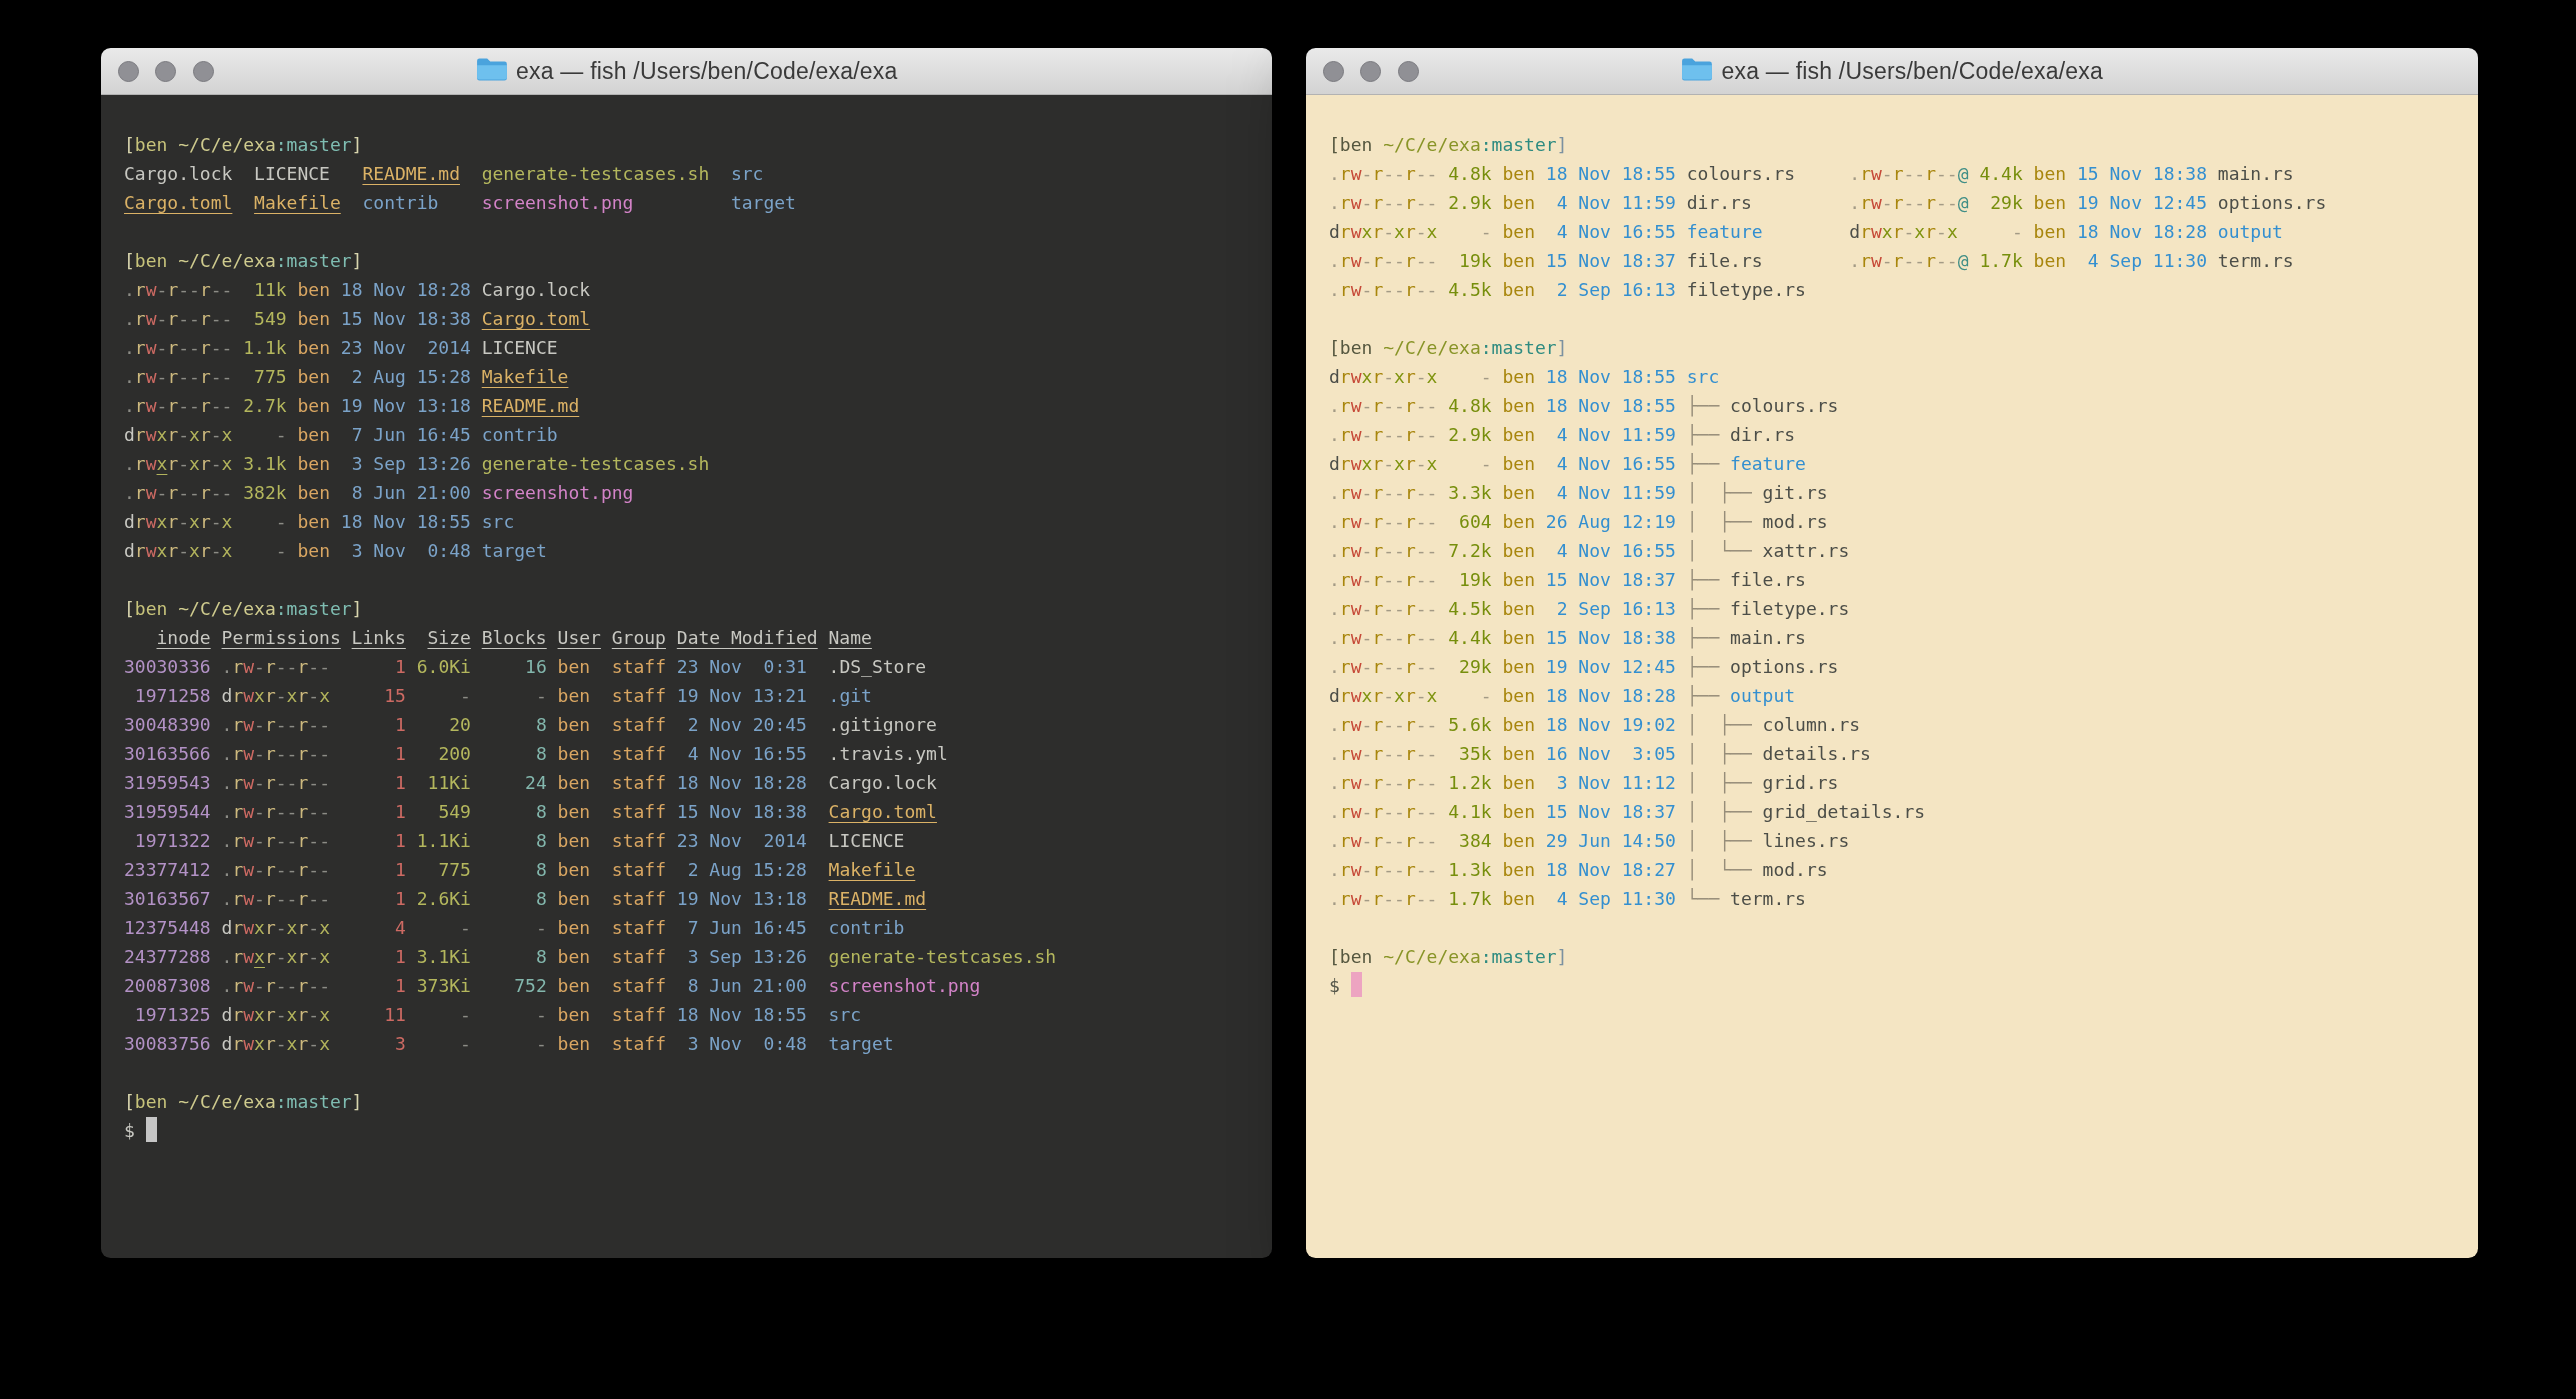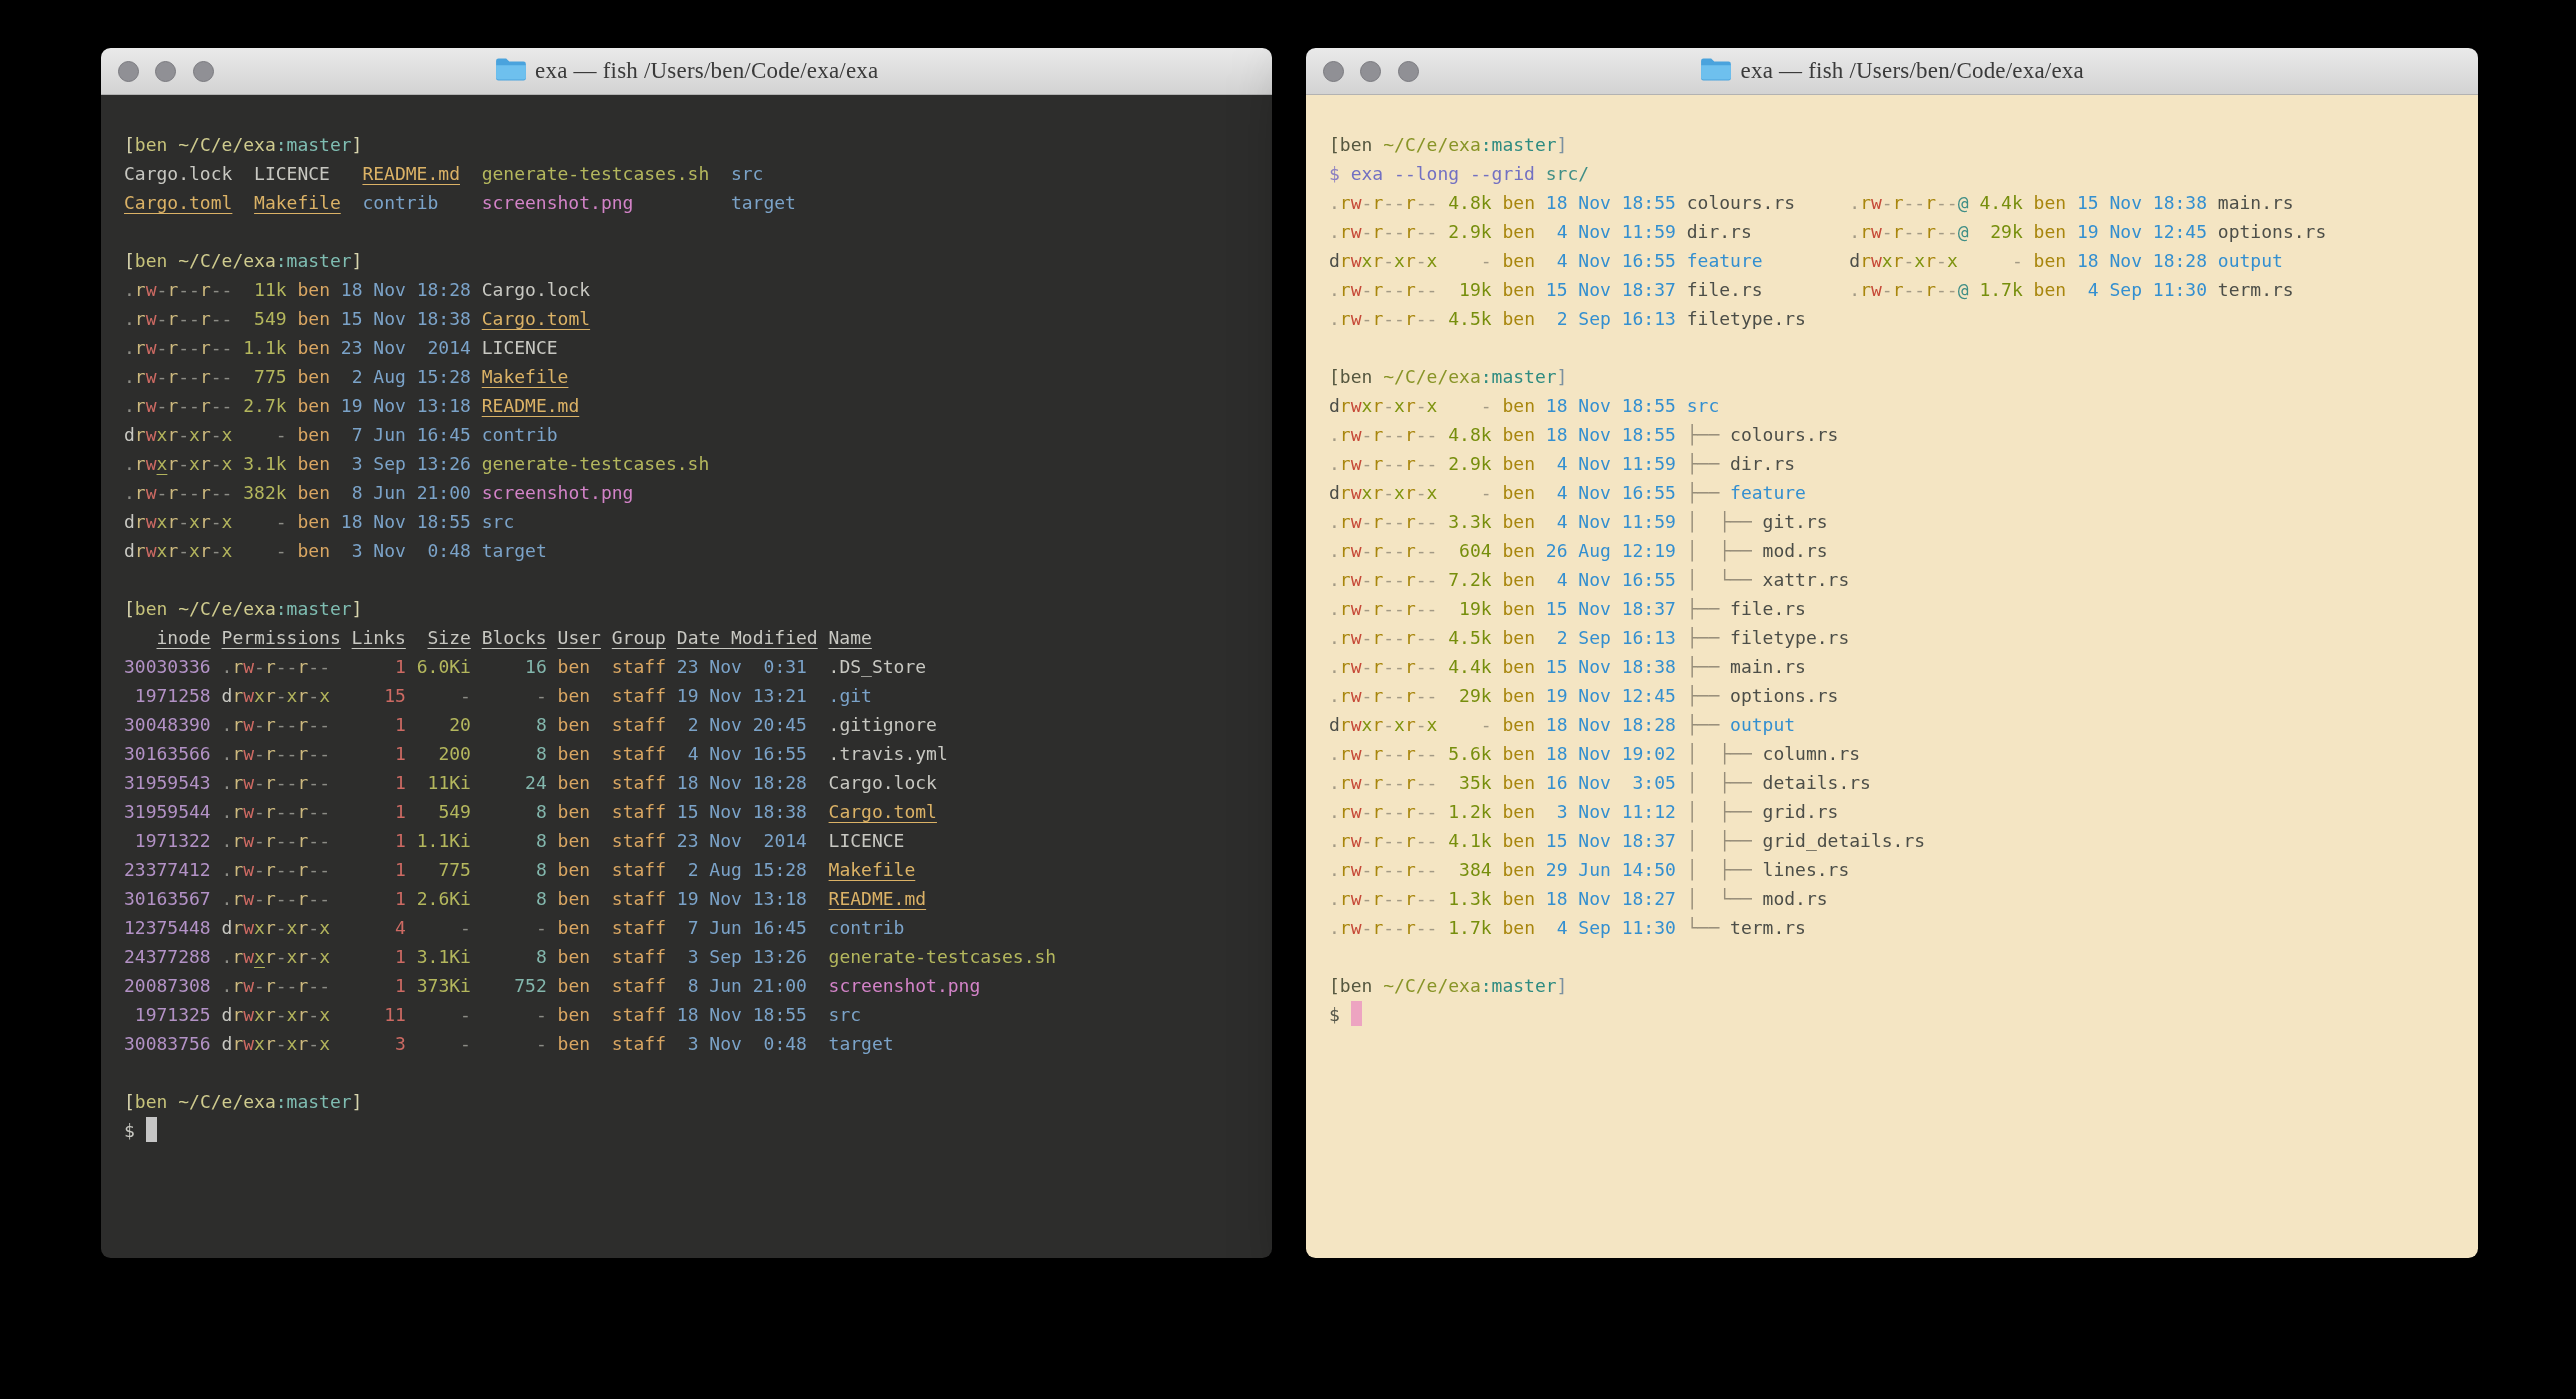--- a/index.html
+++ b/index.html
@@ -29,21 +29,21 @@
   }
   .traffic .dot{
     width:21px;height:21px;border-radius:50%;
     background:var(--traffic-light);
     border:1.4px solid var(--traffic-light-border);
     box-sizing:border-box;
     padding:0;
   }
   .titlewrap{display:flex;align-items:center;gap:9.6px;}
   .title-text{
-    font-family:Liberation Serif, serif;
+    font-family:Liberation Sans, sans-serif;
     font-size:23px;color:var(--titlebar-text);
     letter-spacing:0.2px;
   }
   .content{
     height:1164px;box-sizing:border-box;
     padding:35px 23px;
     font-size:18px;line-height:29px;
   }
   .tline{white-space:pre;height:29px;}
   .tline span{text-decoration-thickness:1.9px;text-underline-offset:3.8px;}
@@ -123,21 +123,20 @@
         <svg width="31" height="25" viewBox="0 0 32 26">
           <path d="M1 4 q0-2.5 2.5-2.5 h8 l3.2 3.2 h14.8 q2.5 0 2.5 2.5 v14.8 q0 2.5-2.5 2.5 h-26 q-2.5 0-2.5-2.5 z" fill="var(--folder-back)"></path>
           <path d="M1 8.5 h31 v12.5 q0 2.5-2.5 2.5 h-26 q-2.5 0-2.5-2.5 z" fill="var(--folder-front)"></path>
         </svg>
       </span>
       <span class="title-text">exa — fish  /Users/ben/Code/exa/exa</span>
     </div>
   </div>
   <div class="content" id="term-right" style="background: rgb(244, 229, 195);">
       <div class="tline"><span style="color: rgb(85, 87, 63);">[</span><span style="color: rgb(85, 87, 63);">ben </span><span style="color: rgb(136, 148, 39);">~/C/e/exa</span><span style="color: rgb(46, 139, 128);">:master</span><span style="color: rgb(123, 145, 160);">]</span></div>
-      <div class="tline"><span style="color: rgb(139, 127, 192);">$ </span><span style="color: rgb(114, 112, 194);">exa </span><span style="color: rgb(114, 112, 194);">--long --grid </span><span style="color: rgb(63, 142, 134);">src/</span></div>
       <div class="tline"><span style="color: rgb(163, 154, 133);">.</span><span style="color: rgb(168, 134, 13);">r</span><span style="color: rgb(198, 74, 56);">w</span><span style="color: rgb(163, 154, 133);">-</span><span style="color: rgb(168, 134, 13);">r</span><span style="color: rgb(163, 154, 133);">--</span><span style="color: rgb(168, 134, 13);">r</span><span style="color: rgb(163, 154, 133);">--</span><span style="color: rgb(118, 142, 12);"> 4.8k</span><span style="color: rgb(168, 134, 13);"> ben</span><span style="color: rgb(51, 143, 208);"> 18 Nov 18:55</span><span style="color: rgb(76, 78, 72);"> </span><span style="color: rgb(76, 78, 72);">colours.rs</span><span style="color: rgb(76, 78, 72);">     </span><span style="color: rgb(163, 154, 133);">.</span><span style="color: rgb(168, 134, 13);">r</span><span style="color: rgb(198, 74, 56);">w</span><span style="color: rgb(163, 154, 133);">-</span><span style="color: rgb(168, 134, 13);">r</span><span style="color: rgb(163, 154, 133);">--</span><span style="color: rgb(168, 134, 13);">r</span><span style="color: rgb(163, 154, 133);">--</span><span style="color: rgb(63, 142, 134);">@</span><span style="color: rgb(118, 142, 12);"> 4.4k</span><span style="color: rgb(168, 134, 13);"> ben</span><span style="color: rgb(51, 143, 208);"> 15 Nov 18:38</span><span style="color: rgb(76, 78, 72);"> </span><span style="color: rgb(76, 78, 72);">main.rs</span></div>
       <div class="tline"><span style="color: rgb(163, 154, 133);">.</span><span style="color: rgb(168, 134, 13);">r</span><span style="color: rgb(198, 74, 56);">w</span><span style="color: rgb(163, 154, 133);">-</span><span style="color: rgb(168, 134, 13);">r</span><span style="color: rgb(163, 154, 133);">--</span><span style="color: rgb(168, 134, 13);">r</span><span style="color: rgb(163, 154, 133);">--</span><span style="color: rgb(118, 142, 12);"> 2.9k</span><span style="color: rgb(168, 134, 13);"> ben</span><span style="color: rgb(51, 143, 208);">  4 Nov 11:59</span><span style="color: rgb(76, 78, 72);"> </span><span style="color: rgb(76, 78, 72);">dir.rs</span><span style="color: rgb(76, 78, 72);">         </span><span style="color: rgb(163, 154, 133);">.</span><span style="color: rgb(168, 134, 13);">r</span><span style="color: rgb(198, 74, 56);">w</span><span style="color: rgb(163, 154, 133);">-</span><span style="color: rgb(168, 134, 13);">r</span><span style="color: rgb(163, 154, 133);">--</span><span style="color: rgb(168, 134, 13);">r</span><span style="color: rgb(163, 154, 133);">--</span><span style="color: rgb(63, 142, 134);">@</span><span style="color: rgb(118, 142, 12);">  29k</span><span style="color: rgb(168, 134, 13);"> ben</span><span style="color: rgb(51, 143, 208);"> 19 Nov 12:45</span><span style="color: rgb(76, 78, 72);"> </span><span style="color: rgb(76, 78, 72);">options.rs</span></div>
       <div class="tline"><span style="color: rgb(76, 78, 72);">d</span><span style="color: rgb(168, 134, 13);">r</span><span style="color: rgb(198, 74, 56);">w</span><span style="color: rgb(127, 148, 16);">x</span><span style="color: rgb(168, 134, 13);">r</span><span style="color: rgb(163, 154, 133);">-</span><span style="color: rgb(127, 148, 16);">x</span><span style="color: rgb(168, 134, 13);">r</span><span style="color: rgb(163, 154, 133);">-</span><span style="color: rgb(127, 148, 16);">x</span><span style="color: rgb(163, 154, 133);">    -</span><span style="color: rgb(168, 134, 13);"> ben</span><span style="color: rgb(51, 143, 208);">  4 Nov 16:55</span><span style="color: rgb(76, 78, 72);"> </span><span style="color: rgb(51, 143, 208);">feature</span><span style="color: rgb(76, 78, 72);">        </span><span style="color: rgb(76, 78, 72);">d</span><span style="color: rgb(168, 134, 13);">r</span><span style="color: rgb(198, 74, 56);">w</span><span style="color: rgb(127, 148, 16);">x</span><span style="color: rgb(168, 134, 13);">r</span><span style="color: rgb(163, 154, 133);">-</span><span style="color: rgb(127, 148, 16);">x</span><span style="color: rgb(168, 134, 13);">r</span><span style="color: rgb(163, 154, 133);">-</span><span style="color: rgb(127, 148, 16);">x</span><span style="color: rgb(163, 154, 133);">     -</span><span style="color: rgb(168, 134, 13);"> ben</span><span style="color: rgb(51, 143, 208);"> 18 Nov 18:28</span><span style="color: rgb(76, 78, 72);"> </span><span style="color: rgb(51, 143, 208);">output</span></div>
       <div class="tline"><span style="color: rgb(163, 154, 133);">.</span><span style="color: rgb(168, 134, 13);">r</span><span style="color: rgb(198, 74, 56);">w</span><span style="color: rgb(163, 154, 133);">-</span><span style="color: rgb(168, 134, 13);">r</span><span style="color: rgb(163, 154, 133);">--</span><span style="color: rgb(168, 134, 13);">r</span><span style="color: rgb(163, 154, 133);">--</span><span style="color: rgb(118, 142, 12);">  19k</span><span style="color: rgb(168, 134, 13);"> ben</span><span style="color: rgb(51, 143, 208);"> 15 Nov 18:37</span><span style="color: rgb(76, 78, 72);"> </span><span style="color: rgb(76, 78, 72);">file.rs</span><span style="color: rgb(76, 78, 72);">        </span><span style="color: rgb(163, 154, 133);">.</span><span style="color: rgb(168, 134, 13);">r</span><span style="color: rgb(198, 74, 56);">w</span><span style="color: rgb(163, 154, 133);">-</span><span style="color: rgb(168, 134, 13);">r</span><span style="color: rgb(163, 154, 133);">--</span><span style="color: rgb(168, 134, 13);">r</span><span style="color: rgb(163, 154, 133);">--</span><span style="color: rgb(63, 142, 134);">@</span><span style="color: rgb(118, 142, 12);"> 1.7k</span><span style="color: rgb(168, 134, 13);"> ben</span><span style="color: rgb(51, 143, 208);">  4 Sep 11:30</span><span style="color: rgb(76, 78, 72);"> </span><span style="color: rgb(76, 78, 72);">term.rs</span></div>
       <div class="tline"><span style="color: rgb(163, 154, 133);">.</span><span style="color: rgb(168, 134, 13);">r</span><span style="color: rgb(198, 74, 56);">w</span><span style="color: rgb(163, 154, 133);">-</span><span style="color: rgb(168, 134, 13);">r</span><span style="color: rgb(163, 154, 133);">--</span><span style="color: rgb(168, 134, 13);">r</span><span style="color: rgb(163, 154, 133);">--</span><span style="color: rgb(118, 142, 12);"> 4.5k</span><span style="color: rgb(168, 134, 13);"> ben</span><span style="color: rgb(51, 143, 208);">  2 Sep 16:13</span><span style="color: rgb(76, 78, 72);"> </span><span style="color: rgb(76, 78, 72);">filetype.rs</span></div>
       <div class="tline">&nbsp;</div>
       <div class="tline"><span style="color: rgb(85, 87, 63);">[</span><span style="color: rgb(85, 87, 63);">ben </span><span style="color: rgb(136, 148, 39);">~/C/e/exa</span><span style="color: rgb(46, 139, 128);">:master</span><span style="color: rgb(123, 145, 160);">]</span></div>
       <div class="tline"><span style="color: rgb(76, 78, 72);">d</span><span style="color: rgb(168, 134, 13);">r</span><span style="color: rgb(198, 74, 56);">w</span><span style="color: rgb(127, 148, 16);">x</span><span style="color: rgb(168, 134, 13);">r</span><span style="color: rgb(163, 154, 133);">-</span><span style="color: rgb(127, 148, 16);">x</span><span style="color: rgb(168, 134, 13);">r</span><span style="color: rgb(163, 154, 133);">-</span><span style="color: rgb(127, 148, 16);">x</span><span style="color: rgb(163, 154, 133);">    -</span><span style="color: rgb(168, 134, 13);"> ben</span><span style="color: rgb(51, 143, 208);"> 18 Nov 18:55</span><span style="color: rgb(76, 78, 72);"> </span><span style="color: rgb(51, 143, 208);">src</span></div>
       <div class="tline"><span style="color: rgb(163, 154, 133);">.</span><span style="color: rgb(168, 134, 13);">r</span><span style="color: rgb(198, 74, 56);">w</span><span style="color: rgb(163, 154, 133);">-</span><span style="color: rgb(168, 134, 13);">r</span><span style="color: rgb(163, 154, 133);">--</span><span style="color: rgb(168, 134, 13);">r</span><span style="color: rgb(163, 154, 133);">--</span><span style="color: rgb(118, 142, 12);"> 4.8k</span><span style="color: rgb(168, 134, 13);"> ben</span><span style="color: rgb(51, 143, 208);"> 18 Nov 18:55</span><span style="color: rgb(76, 78, 72);"> </span><span style="color: rgb(150, 141, 121);">├── </span><span style="color: rgb(76, 78, 72);">colours.rs</span></div>
       <div class="tline"><span style="color: rgb(163, 154, 133);">.</span><span style="color: rgb(168, 134, 13);">r</span><span style="color: rgb(198, 74, 56);">w</span><span style="color: rgb(163, 154, 133);">-</span><span style="color: rgb(168, 134, 13);">r</span><span style="color: rgb(163, 154, 133);">--</span><span style="color: rgb(168, 134, 13);">r</span><span style="color: rgb(163, 154, 133);">--</span><span style="color: rgb(118, 142, 12);"> 2.9k</span><span style="color: rgb(168, 134, 13);"> ben</span><span style="color: rgb(51, 143, 208);">  4 Nov 11:59</span><span style="color: rgb(76, 78, 72);"> </span><span style="color: rgb(150, 141, 121);">├── </span><span style="color: rgb(76, 78, 72);">dir.rs</span></div>

